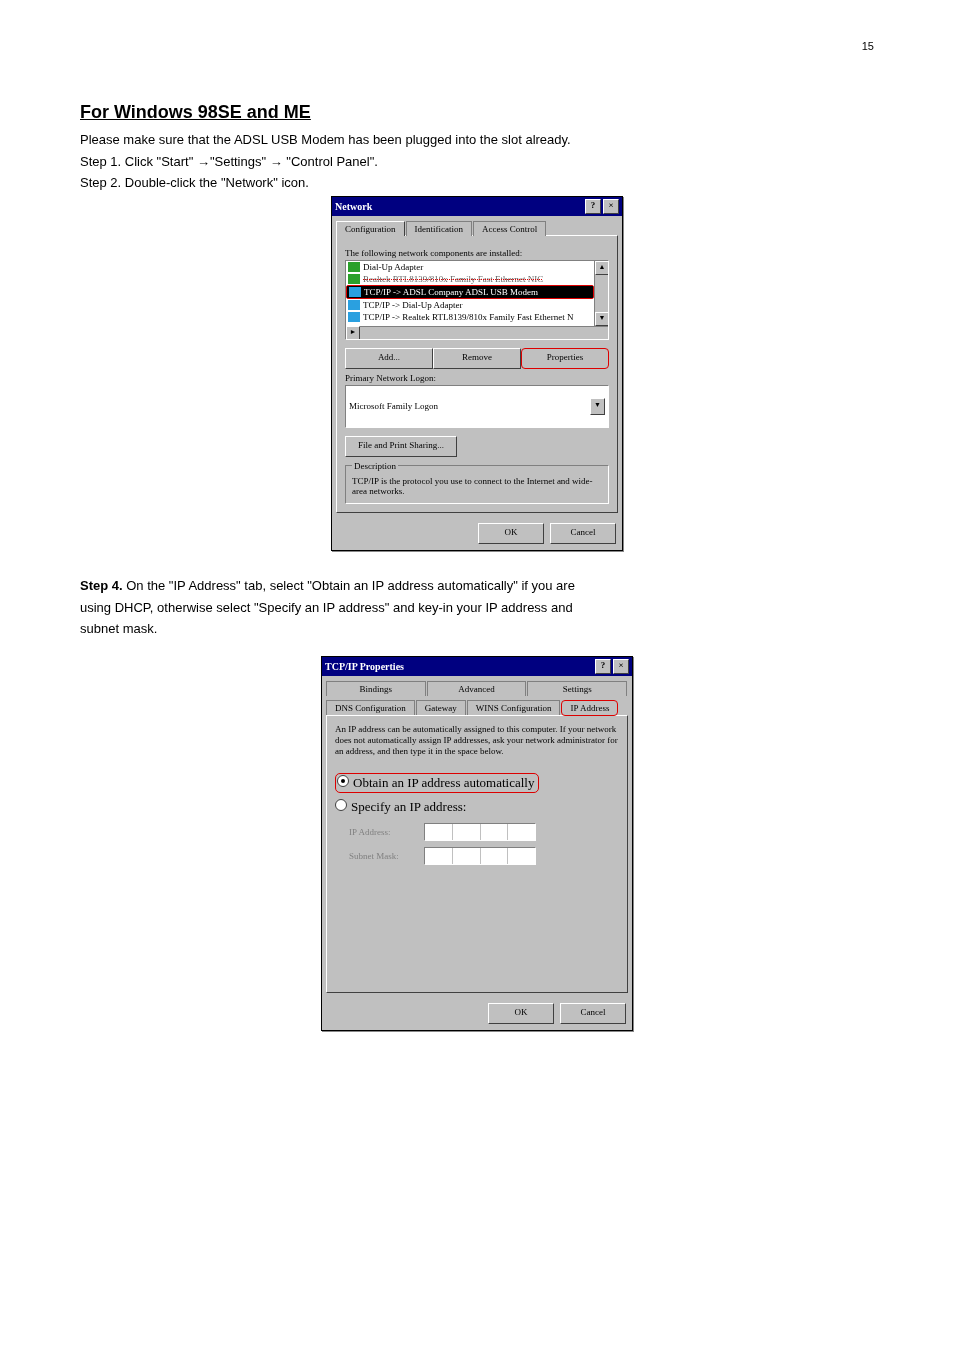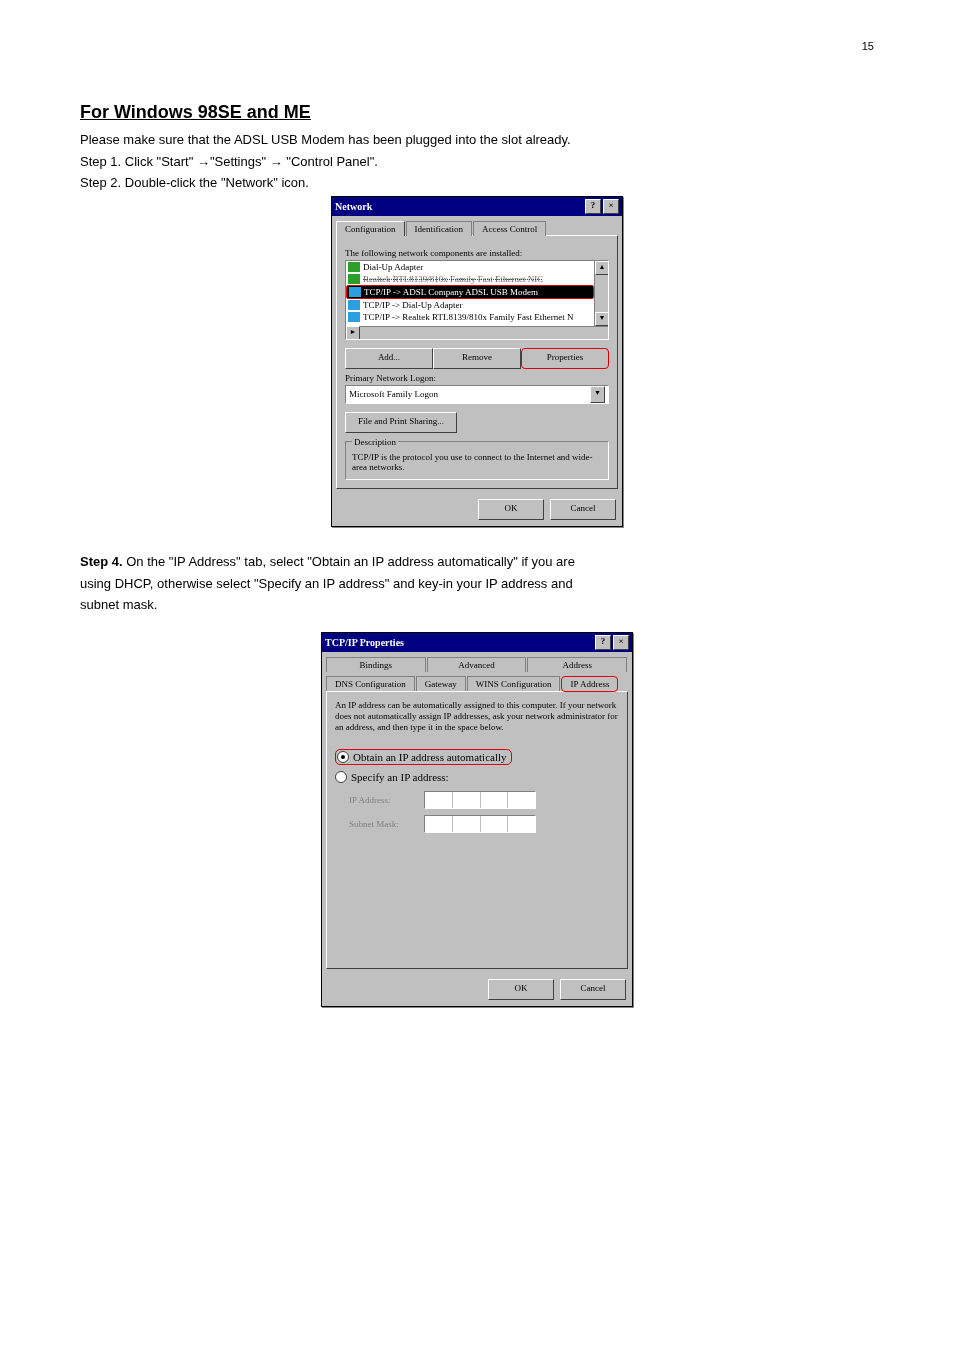--- a/index.html
+++ b/index.html
@@ -20,32 +20,32 @@
   .li{font-size:9px;padding:1px 2px;white-space:nowrap;display:flex;align-items:center;gap:3px}
   .li.sel{background:#000000;color:#fff}
   .li .ic{width:12px;height:10px;background:#2aa02a;display:inline-block}
   .li .ic.proto{background:#2aa0e0}
   .highlight-box{border:1px solid #d00;border-radius:2px;padding:0}
   .vscroll{position:absolute;right:0;top:0;bottom:13px;width:13px;background:#c0c0c0;border-left:1px solid #808080}
   .sbtn{position:absolute;left:0;width:12px;height:12px;background:#c0c0c0;border:1px solid #fff;border-right-color:#404040;border-bottom-color:#404040;font-size:7px;text-align:center;line-height:10px}
   .hscroll{position:absolute;left:0;right:0;bottom:0;height:12px;background:#c0c0c0;border-top:1px solid #808080}
   .btnrow{display:flex;gap:0;margin:8px 0 4px 0}
   .win-btn{flex:1;height:19px;background:#c0c0c0;border:1px solid #fff;border-right-color:#404040;border-bottom-color:#404040;font-size:9px;text-align:center;line-height:17px}
-  .win-input{height:17px;background:#fff;border:1px solid #808080;border-right-color:#fff;border-bottom-color:#fff;font-size:9px;padding:0 3px;line-height:17px;display:flex;align-items:center}
+  .win-input{height:17px;background:#fff;border:1px solid #808080;border-right-color:#fff;border-bottom-color:#fff;font-size:9px;padding:12px 3px;line-height:17px;display:flex;align-items:center}
   .win-input .dd{width:13px;height:15px;margin-left:auto;background:#c0c0c0;border:1px solid #fff;border-right-color:#404040;border-bottom-color:#404040;font-size:7px;text-align:center;line-height:13px}
   .fieldset{border:1px solid #808080;border-right-color:#fff;border-bottom-color:#fff;padding:6px;margin-top:8px}
   .fieldset .legend{font-size:9px;position:relative;top:-11px;background:#c0c0c0;padding:0 2px;display:inline-block}
   .desc-text{font-size:9px;margin-top:-6px;line-height:1.2}
   .footer-btns{display:flex;justify-content:flex-end;gap:6px;padding:6px}
   .footer-btns .win-btn{flex:0 0 64px}
   
   .tabs2{display:flex;flex-wrap:wrap;margin:4px 4px 0 4px;font-size:9px}
   .tabs2 .tab{flex:0 0 auto}
   .ip-explain{font-size:9px;line-height:1.25;margin:0 0 12px 0}
-  .radio-row{font-size:11px;margin:3px 0;display:flex;align-items:center;gap:4px}
+  .radio-row{font-size:13px;margin:3px 0;display:flex;gap:4px}
   .radio{width:10px;height:10px;border:1px solid #404040;border-radius:50%;background:#fff;display:inline-flex;align-items:center;justify-content:center}
   .radio.checked::after{content:"";width:4px;height:4px;border-radius:50%;background:#000}
   .ip-fields{margin:8px 0 6px 14px}
   .ip-field-row{display:flex;align-items:center;margin:6px 0;color:#808080;font-size:9px}
   .ip-field-row .lbl{width:75px}
   .ip-box{width:110px;height:16px;background:#fff;border:1px solid #808080;border-right-color:#fff;border-bottom-color:#fff;display:flex}
   .ip-seg{flex:1;border-right:1px solid #c0c0c0}
   .panel2{position:relative}
 </style>
 </head>
@@ -141,21 +141,21 @@
   <div class="dialog" style="width:310px;margin-top:18px">
     <div class="titlebar">
       <span>TCP/IP Properties</span>
       <span class="spacer"></span>
       <span class="tb-btn">?</span>
       <span class="tb-btn">×</span>
     </div>
     <div class="tabs2">
       <div class="tab" style="flex:1;text-align:center">Bindings</div>
       <div class="tab" style="flex:1;text-align:center">Advanced</div>
-      <div class="tab" style="flex:1;text-align:center">Address</div>
+      <div class="tab" style="flex:1;text-align:center">Settings</div>
     </div>
     <div class="tabs2">
       <div class="tab">DNS Configuration</div>
       <div class="tab">Gateway</div>
       <div class="tab">WINS Configuration</div>
       <div class="tab active" style="border:1px solid #d00;border-radius:4px">IP Address</div>
     </div>
     <div class="panel panel2" style="min-height:260px">
       <div class="ip-explain">An IP address can be automatically assigned to this computer. If your network does not automatically assign IP addresses, ask your network administrator for an address, and then type it in the space below.</div>
       <div class="radio-row" style="border:1px solid #d00;border-radius:5px;display:inline-flex;padding:1px 4px 1px 1px">

